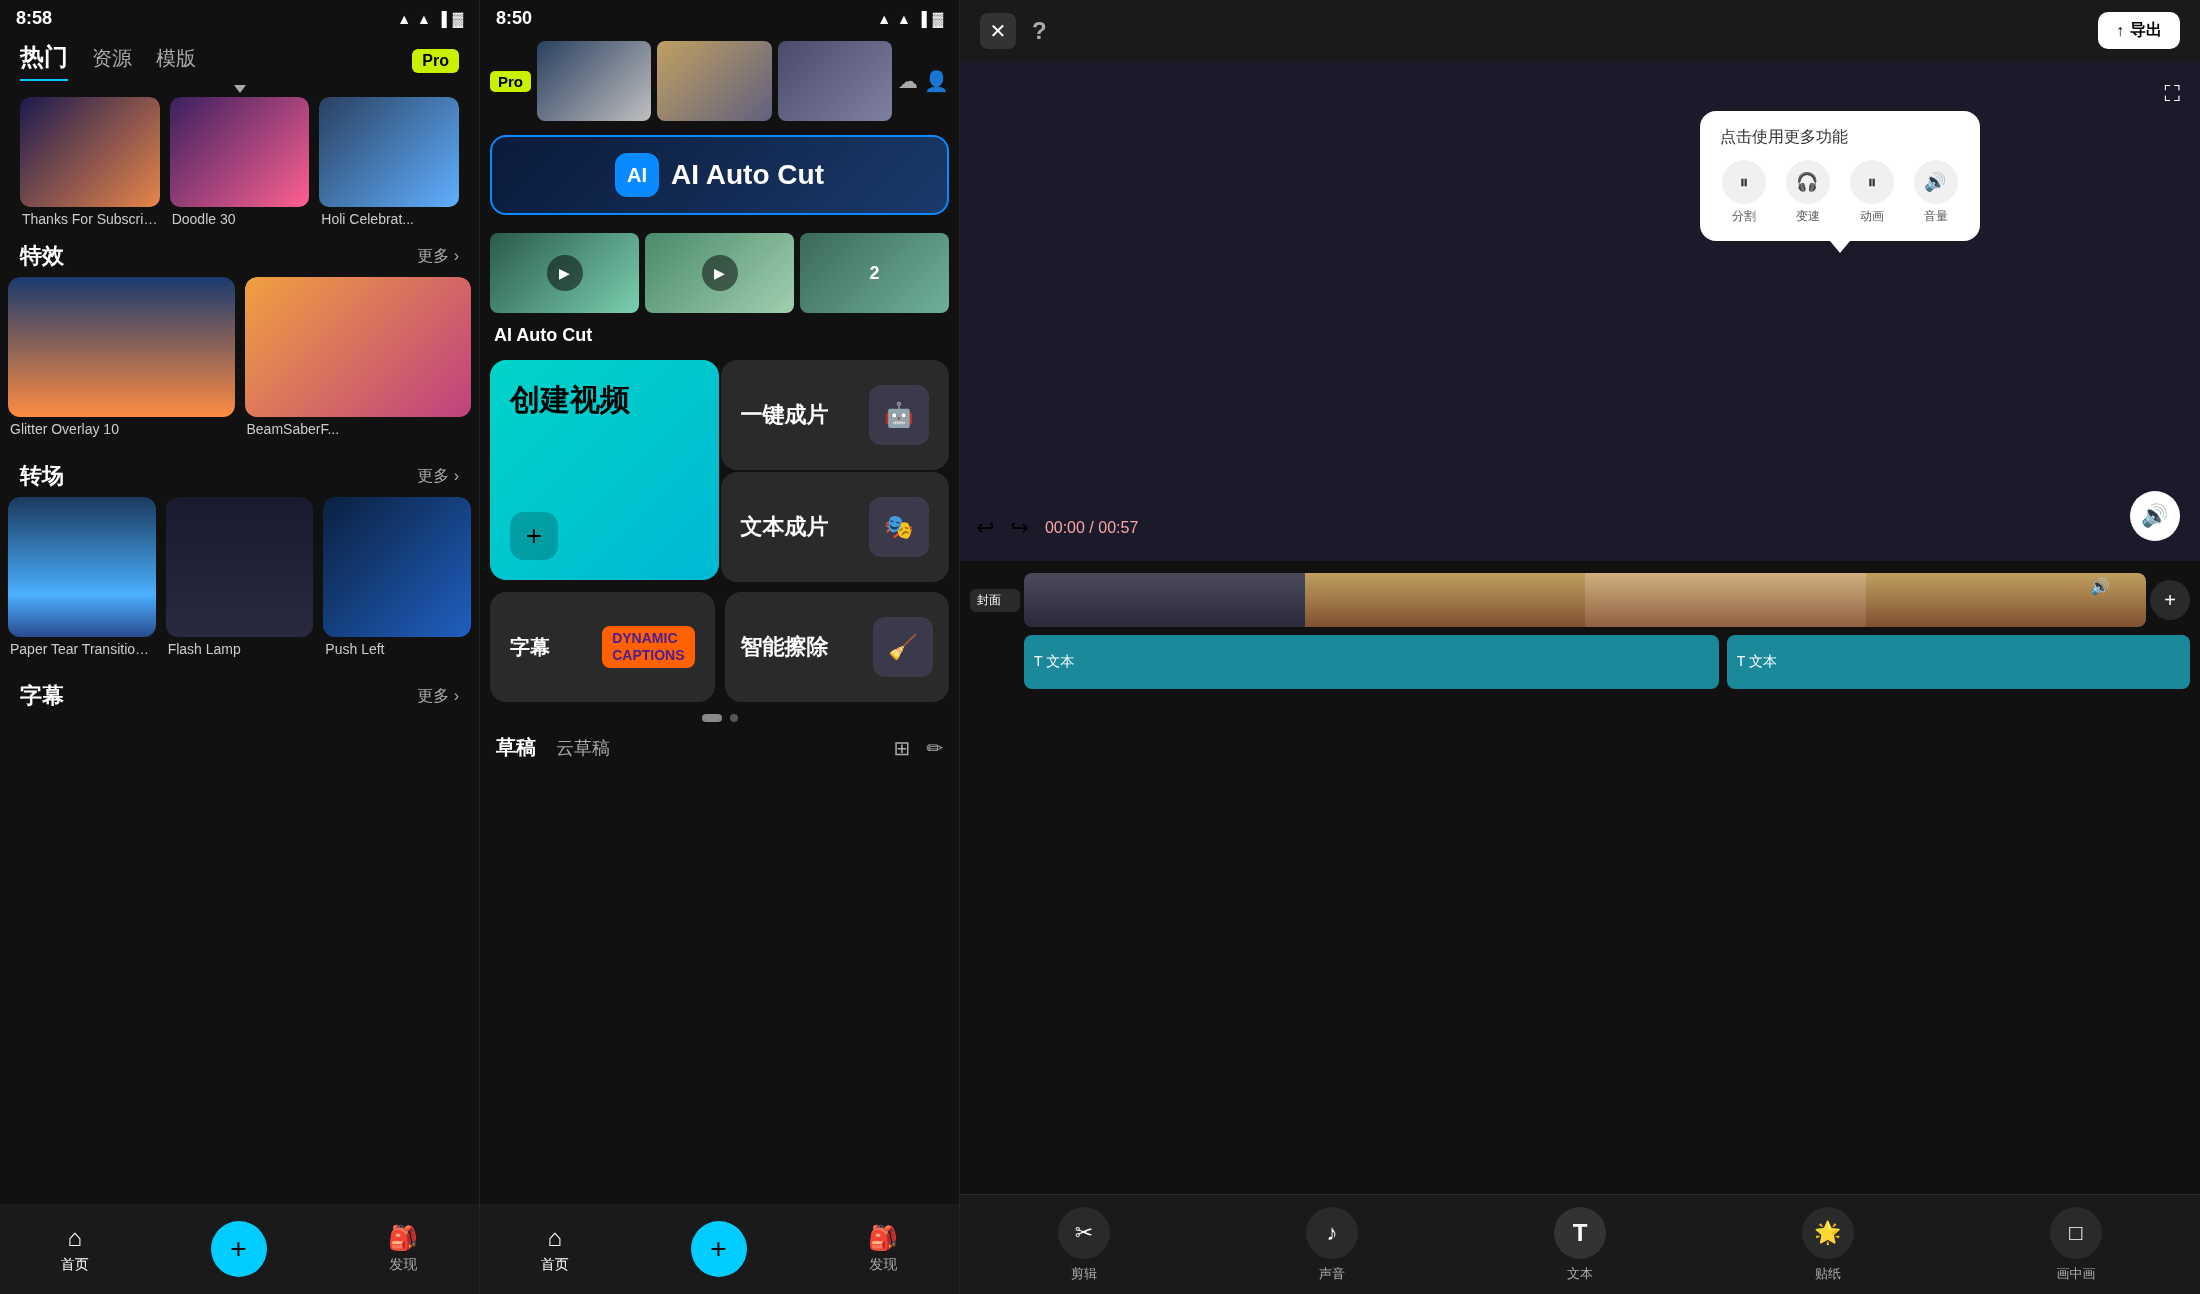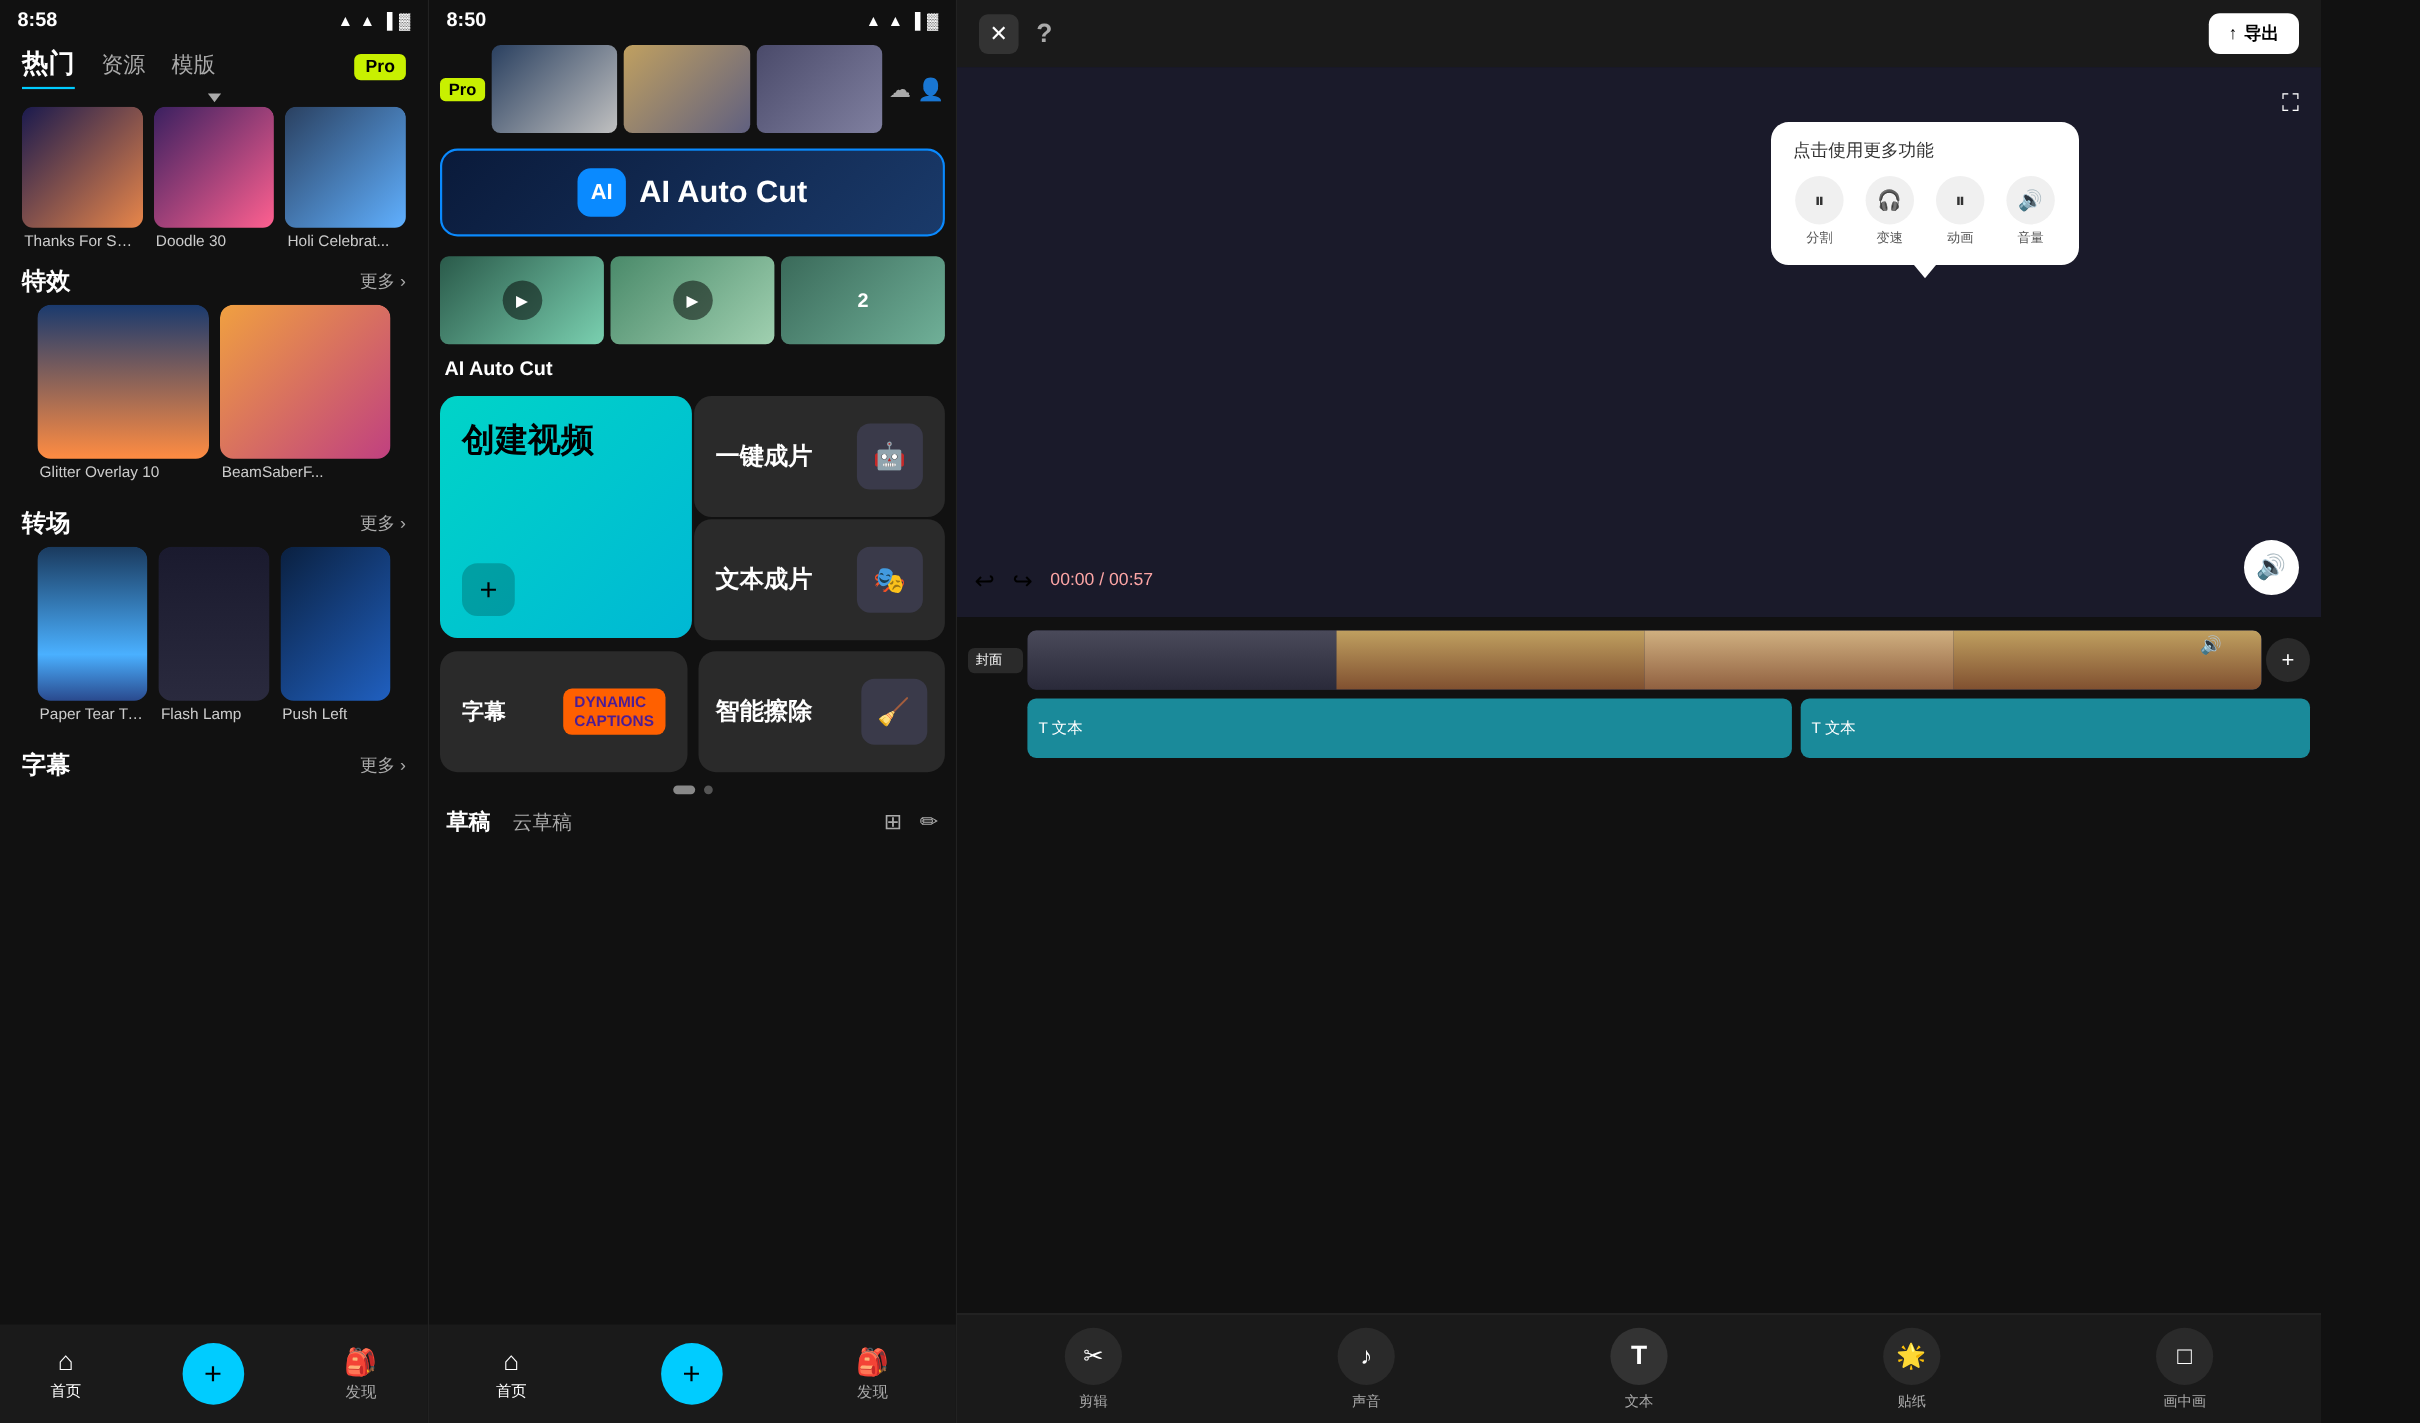--- a/index.html
+++ b/index.html
@@ -12,21 +12,21 @@
       font-family: -apple-system, 'PingFang SC', 'Helvetica Neue', sans-serif;
       overflow: hidden;
     }
 
     
     .panel {
       position: relative;
       background: #111;
       overflow: hidden;
     }
-    .panel1 { width: 390px; height: 1294px; border-right: 1px solid #222; }
+    .panel1 { width: 480px; height: 1294px; border-right: 1px solid #222; }
     .panel2 { width: 480px; height: 1294px; border-right: 1px solid #222; }
     .panel3 { width: 1240px; height: 1294px; background: #1a1a1a; }
 
     
     .status-bar {
       display: flex;
       justify-content: space-between;
       align-items: center;
       padding: 8px 16px;
       color: #fff;
@@ -111,21 +111,21 @@
       padding: 4px 2px;
       white-space: nowrap;
       overflow: hidden;
       text-overflow: ellipsis;
     }
 
     
     .grid-row {
       display: flex;
       gap: 10px;
-      padding: 0 34px 10px;
+      padding: 0 8px 10px;
     }
     .grid-card {
       flex: 1;
       border-radius: 12px;
       overflow: hidden;
       position: relative;
     }
     .grid-thumb {
       width: 100%;
       height: 140px;

